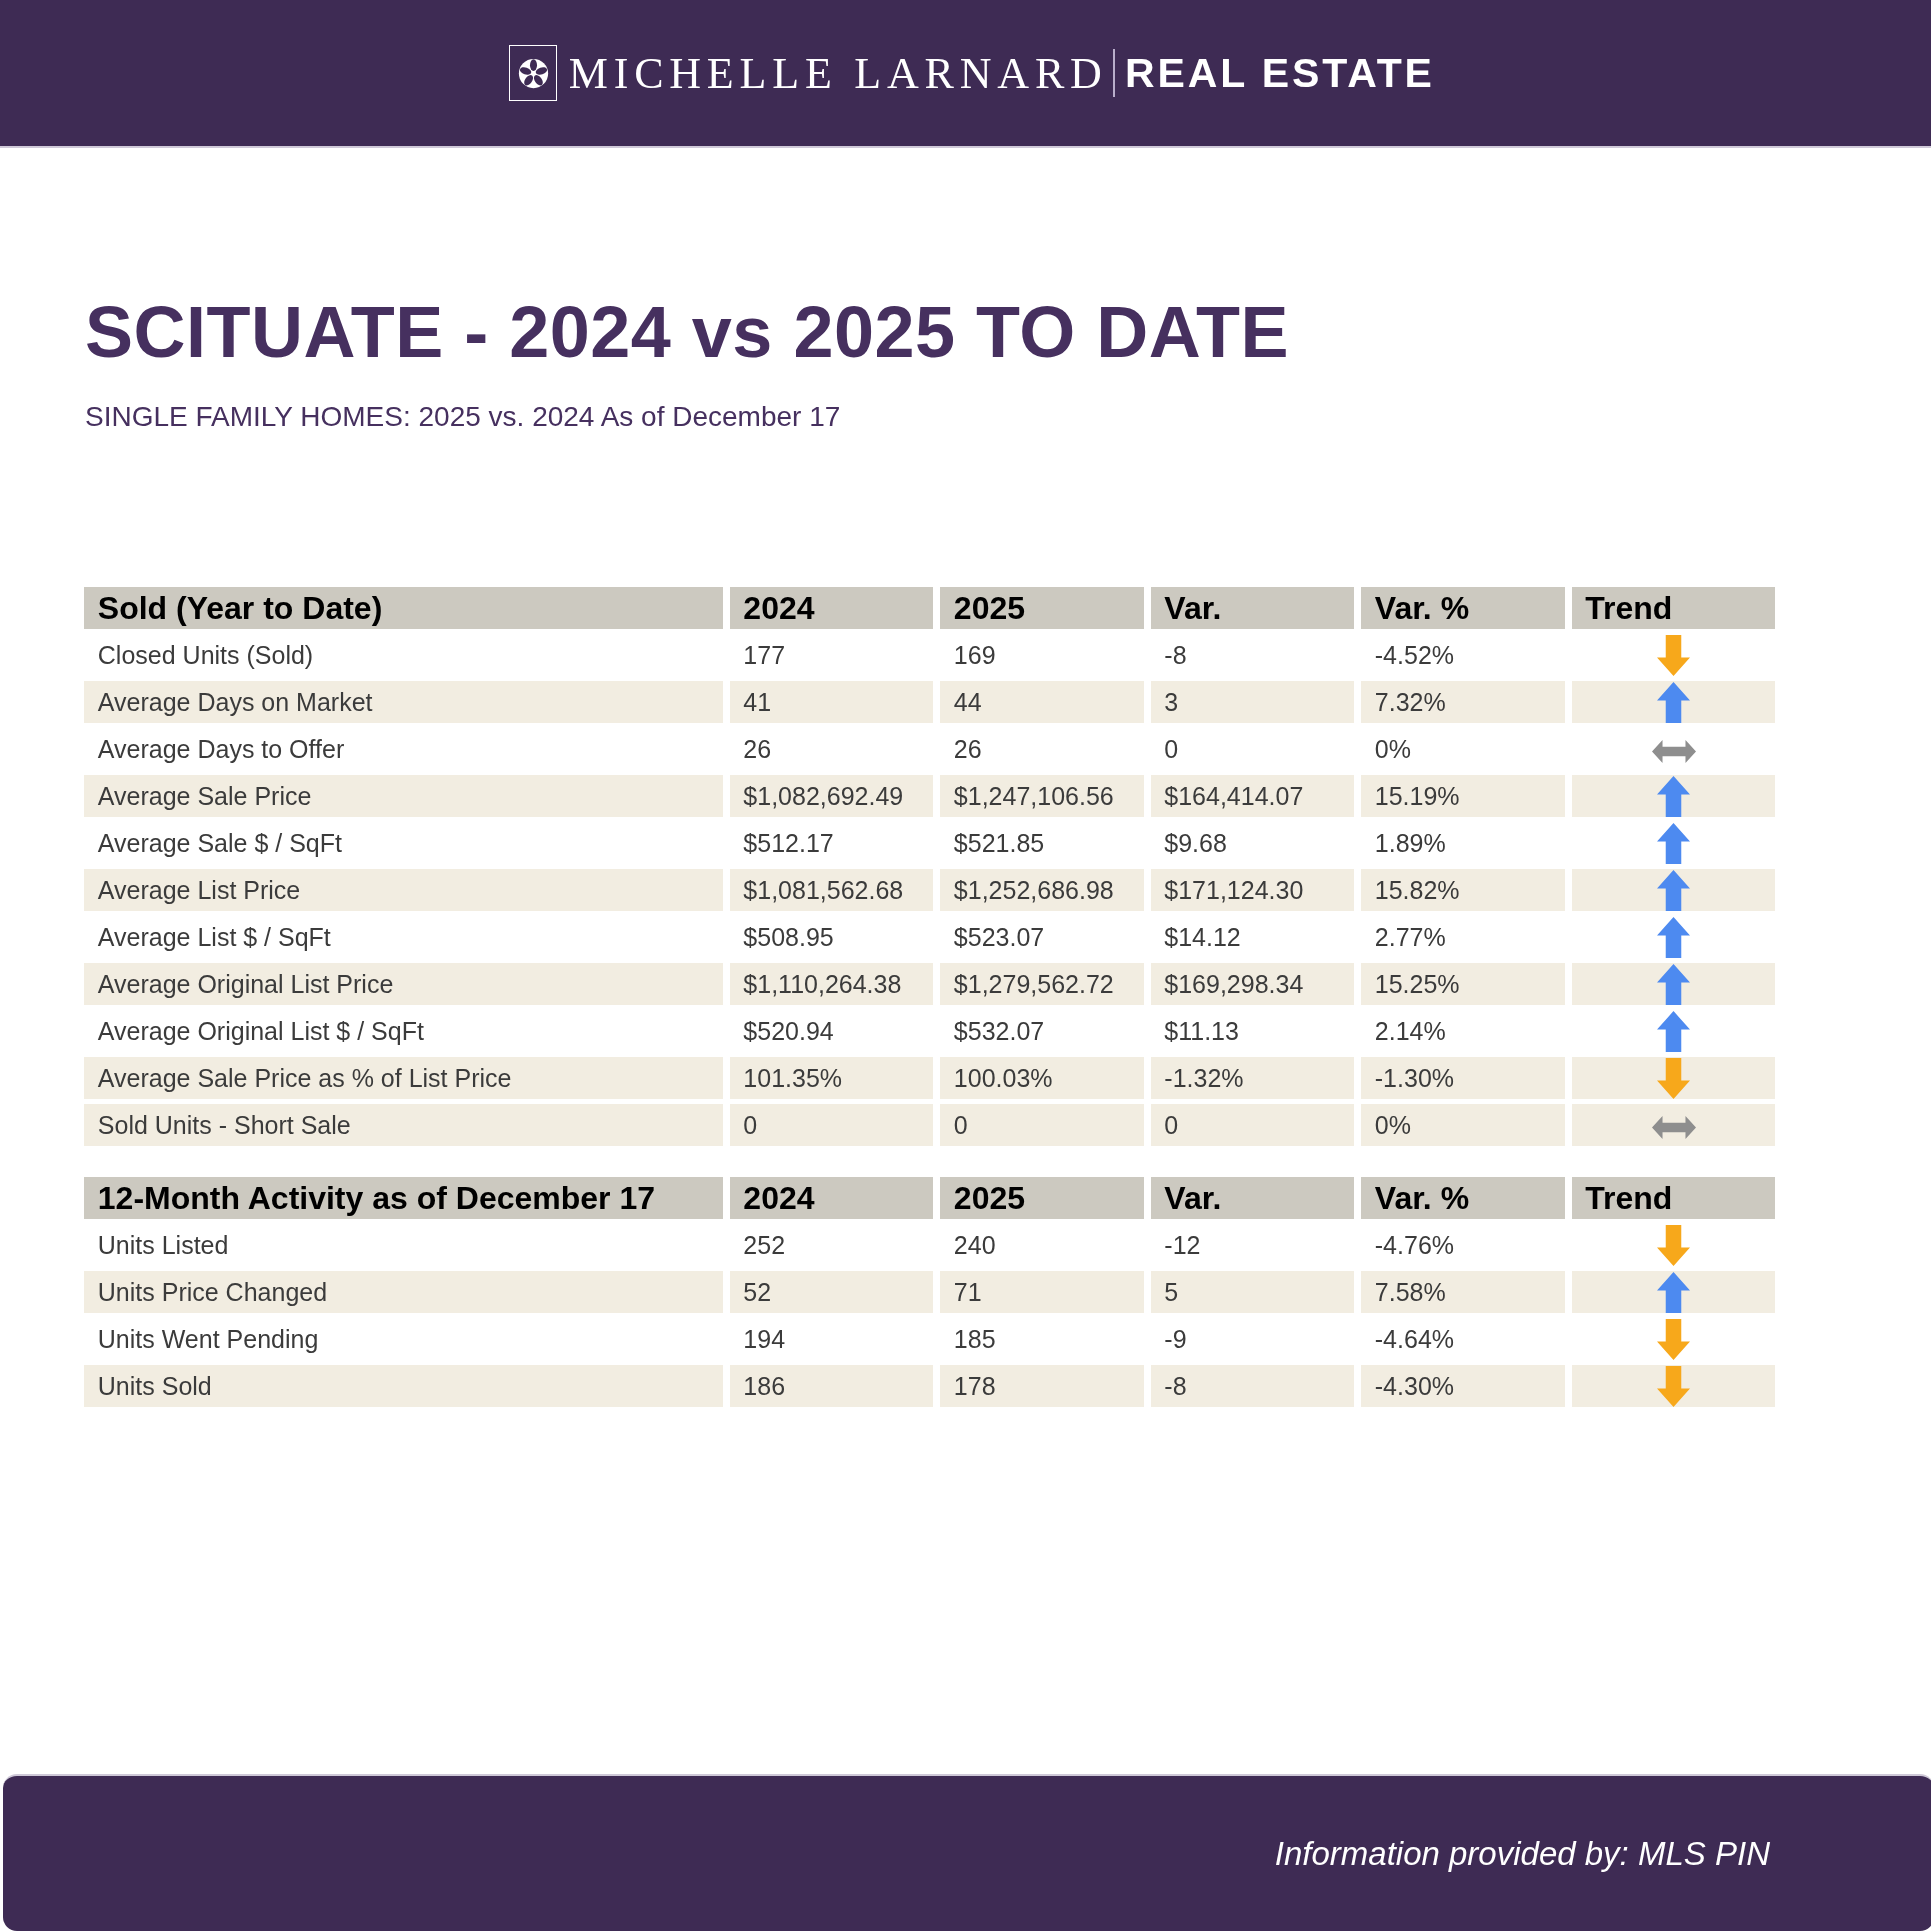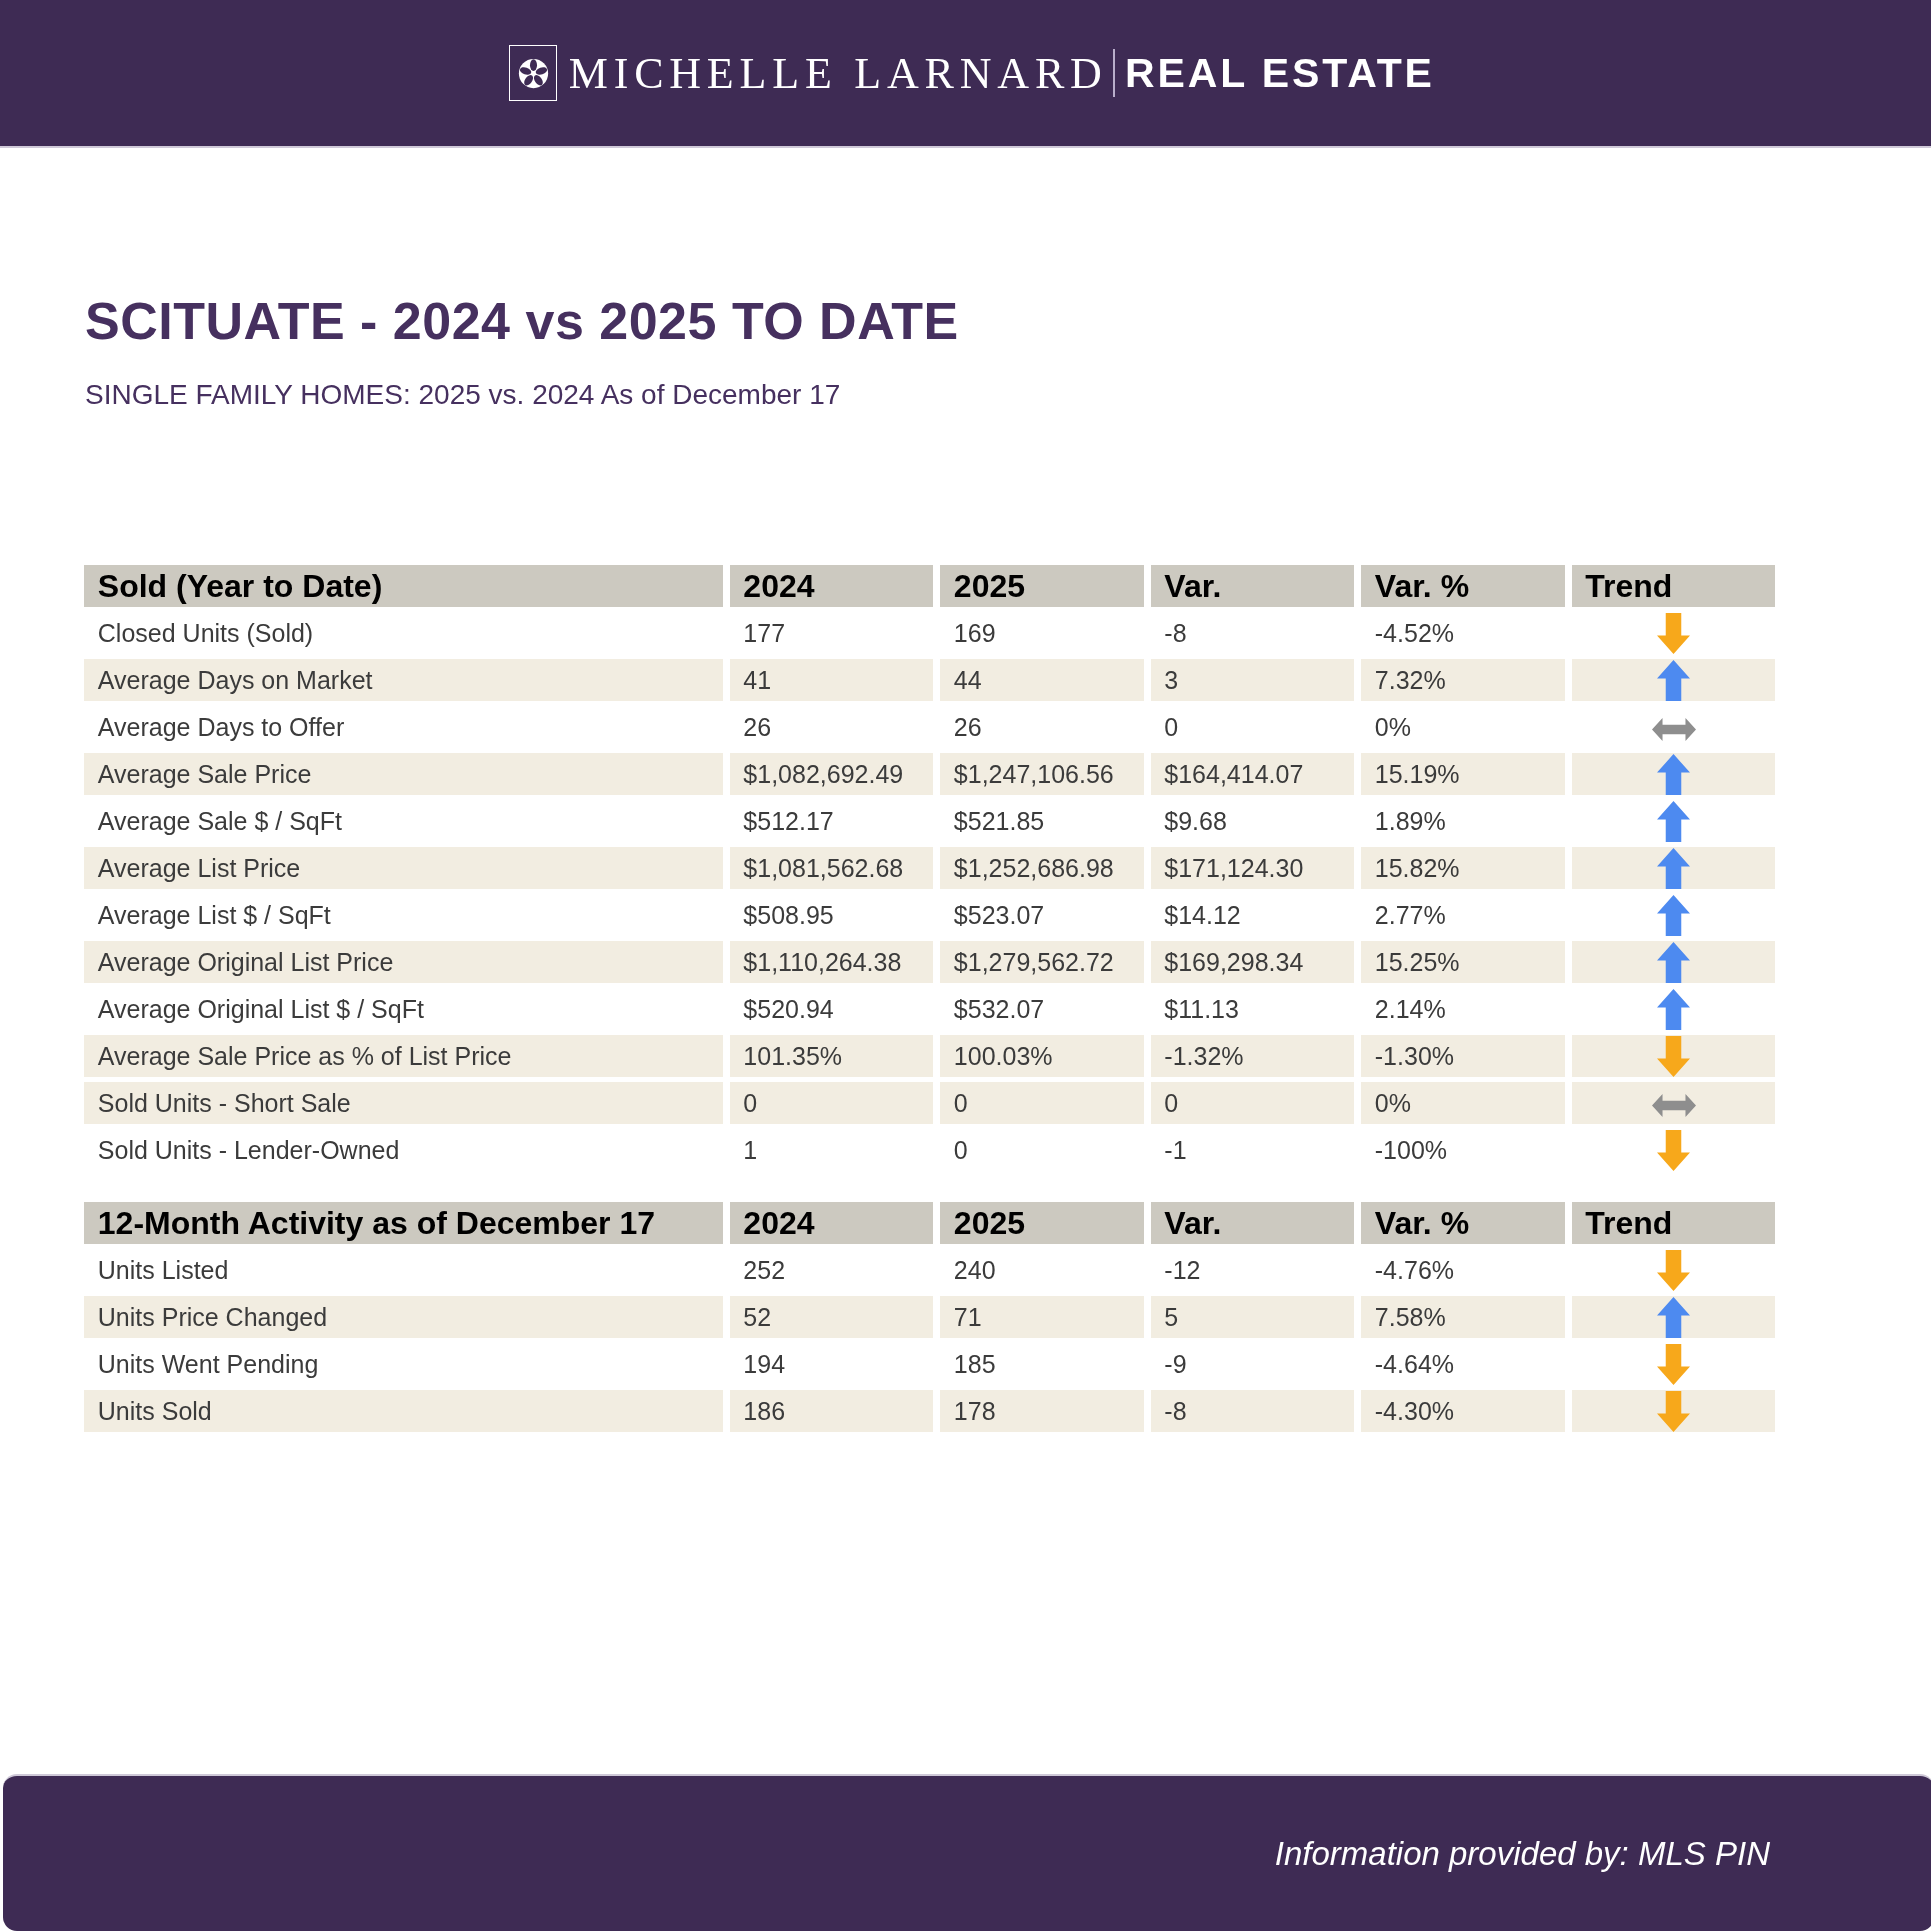--- a/index.html
+++ b/index.html
@@ -34,21 +34,21 @@
     margin: 0 9.7px 0 5.8px;
   }
   .logo-sans {
     font-family: "Liberation Sans", sans-serif;
     font-size: 41px; letter-spacing: 2.9px; font-weight: 600;
   }
   
   main { padding: 0 154px 0 85px; }
   h1.title {
     margin: 145px 0 0 0;
-    font-size: 52px; font-weight: bold;
+    font-size: 72px; font-weight: bold;
     color: var(--title-purple, #46305f);
     letter-spacing: 0.5px;
     line-height: 1.1;
   }
   p.subtitle {
     margin: 29px 0 4px 0;
     font-size: 28px;
     color: var(--title-purple, #46305f);
   }
   
@@ -243,30 +243,20 @@
         <tr class="alt">
           <td class="col-label">Sold Units - Short Sale</td>
           <td class="col-num">0</td>
           <td class="col-num">0</td>
           <td class="col-num">0</td>
           <td class="col-num">0%</td>
           <td class="trend-cell col-num"><svg viewBox="0 0 46 24" width="44" height="23">
               <polygon points="0,12 11,0 11,7 35,7 35,0 46,12 35,24 35,17 11,17 11,24" class="arrow-flat"></polygon>
             </svg></td>
         </tr>
-        <tr>
-          <td class="col-label">Sold Units - Lender-Owned</td>
-          <td class="col-num">1</td>
-          <td class="col-num">0</td>
-          <td class="col-num">-1</td>
-          <td class="col-num">-100%</td>
-          <td class="trend-cell col-num"><svg viewBox="0 0 34 42" width="33" height="41">
-              <polygon points="17,42 34,23 25,23 25,0 9,0 9,23 0,23" class="arrow-down"></polygon>
-            </svg></td>
-        </tr>
       </tbody>
     </table>
   <table class="stats" id="table-1">
       <thead>
         <tr>
           <th class="col-label">12-Month Activity as of December 17</th>
           <th class="col-num">2024</th>
           <th class="col-num">2025</th>
           <th class="col-num">Var.</th>
           <th class="col-num">Var. %</th>

